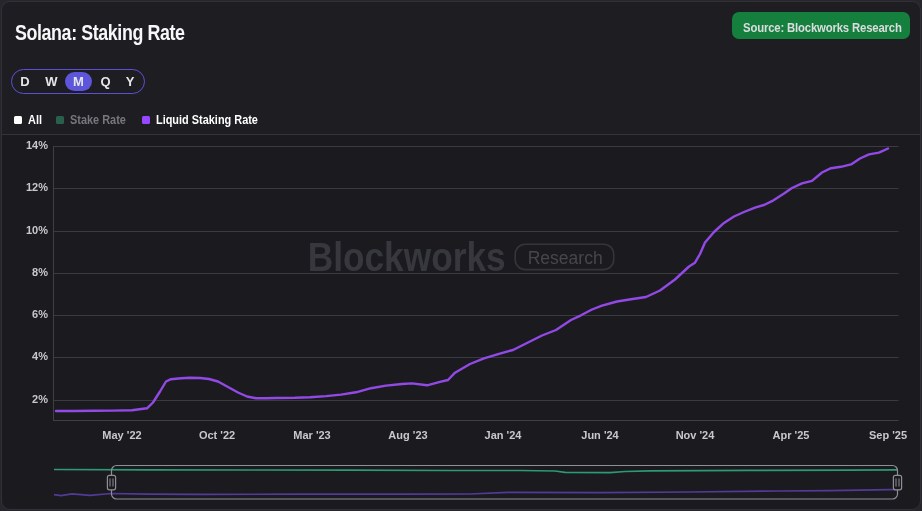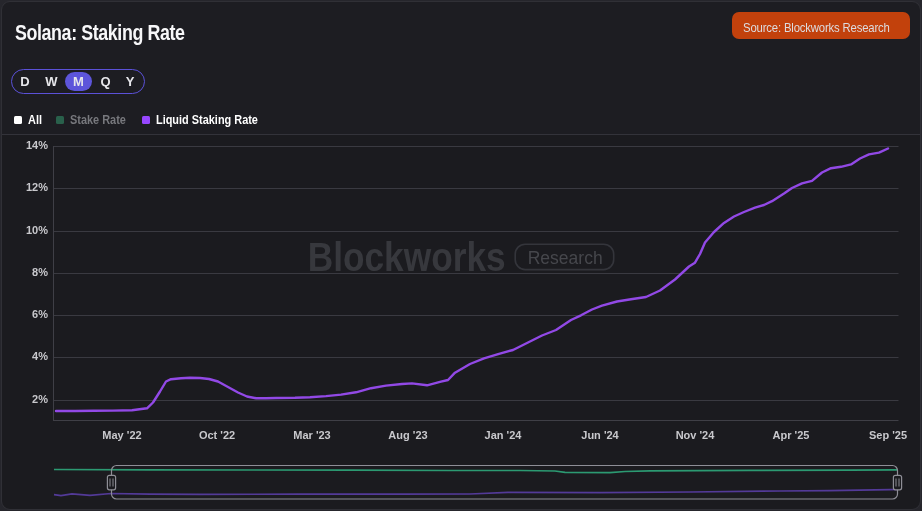--- a/index.html
+++ b/index.html
@@ -1,19 +1,19 @@
 <!DOCTYPE html>
 <html><head>
 <meta charset="utf-8">
 <style>
   html,body{margin:0;padding:0;}
   body{width:922px;height:511px;background:#26262c;font-family:"Liberation Sans",sans-serif;overflow:hidden;position:relative;}
   .card{position:absolute;left:1px;top:1px;width:918px;height:507px;background:linear-gradient(#1d1d22 0,#1d1d22 133px,#1b1b1f 133px,#1b1b1f 100%);border:1px solid #303036;border-radius:9px;}
   .title{position:absolute;left:14.5px;top:20px;font-size:22px;font-weight:bold;color:#f7f7f9;letter-spacing:-0.5px;transform:scaleX(0.812);transform-origin:left top;white-space:nowrap;}
-  .srcbtn{position:absolute;left:732px;top:12px;width:178px;height:27px;background:#c2410c;border-radius:7px;color:#dcdce0;font-size:13.5px;font-weight:normal;line-height:27px;text-align:left;padding-left:11px;box-sizing:border-box;}
+  .srcbtn{position:absolute;left:732px;top:12px;width:178px;height:27px;background:#15803d;border-radius:7px;color:#dcdce0;font-size:13.5px;font-weight:bold;line-height:27px;text-align:left;padding-left:11px;box-sizing:border-box;}
   .srcbtn span{display:inline-block;white-space:nowrap;letter-spacing:-0.2px;transform:scaleX(0.84);transform-origin:left center;position:relative;top:1.5px;}
   .pill{position:absolute;left:11px;top:69px;width:132px;height:23px;border:1px solid #5b51d8;border-radius:12.5px;}
   .pl{position:absolute;top:0;height:23px;line-height:23px;font-size:13px;font-weight:bold;color:#e6e6ea;text-align:center;width:20px;transform:translateX(-50%);}
   .mElli{position:absolute;left:53px;top:2px;width:27px;height:19px;background:#5d55da;border-radius:9.5px;}
   .legend{position:absolute;left:14px;top:113px;height:13px;}
   .li{position:absolute;top:0;height:13px;}
   .sq{position:absolute;top:2.5px;width:8px;height:8px;border-radius:1.5px;}
   .lt{position:absolute;left:14px;top:-0.5px;font-size:13px;font-weight:bold;line-height:13px;white-space:nowrap;transform:scaleX(0.84);transform-origin:left top;}
 </style>
 </head>

